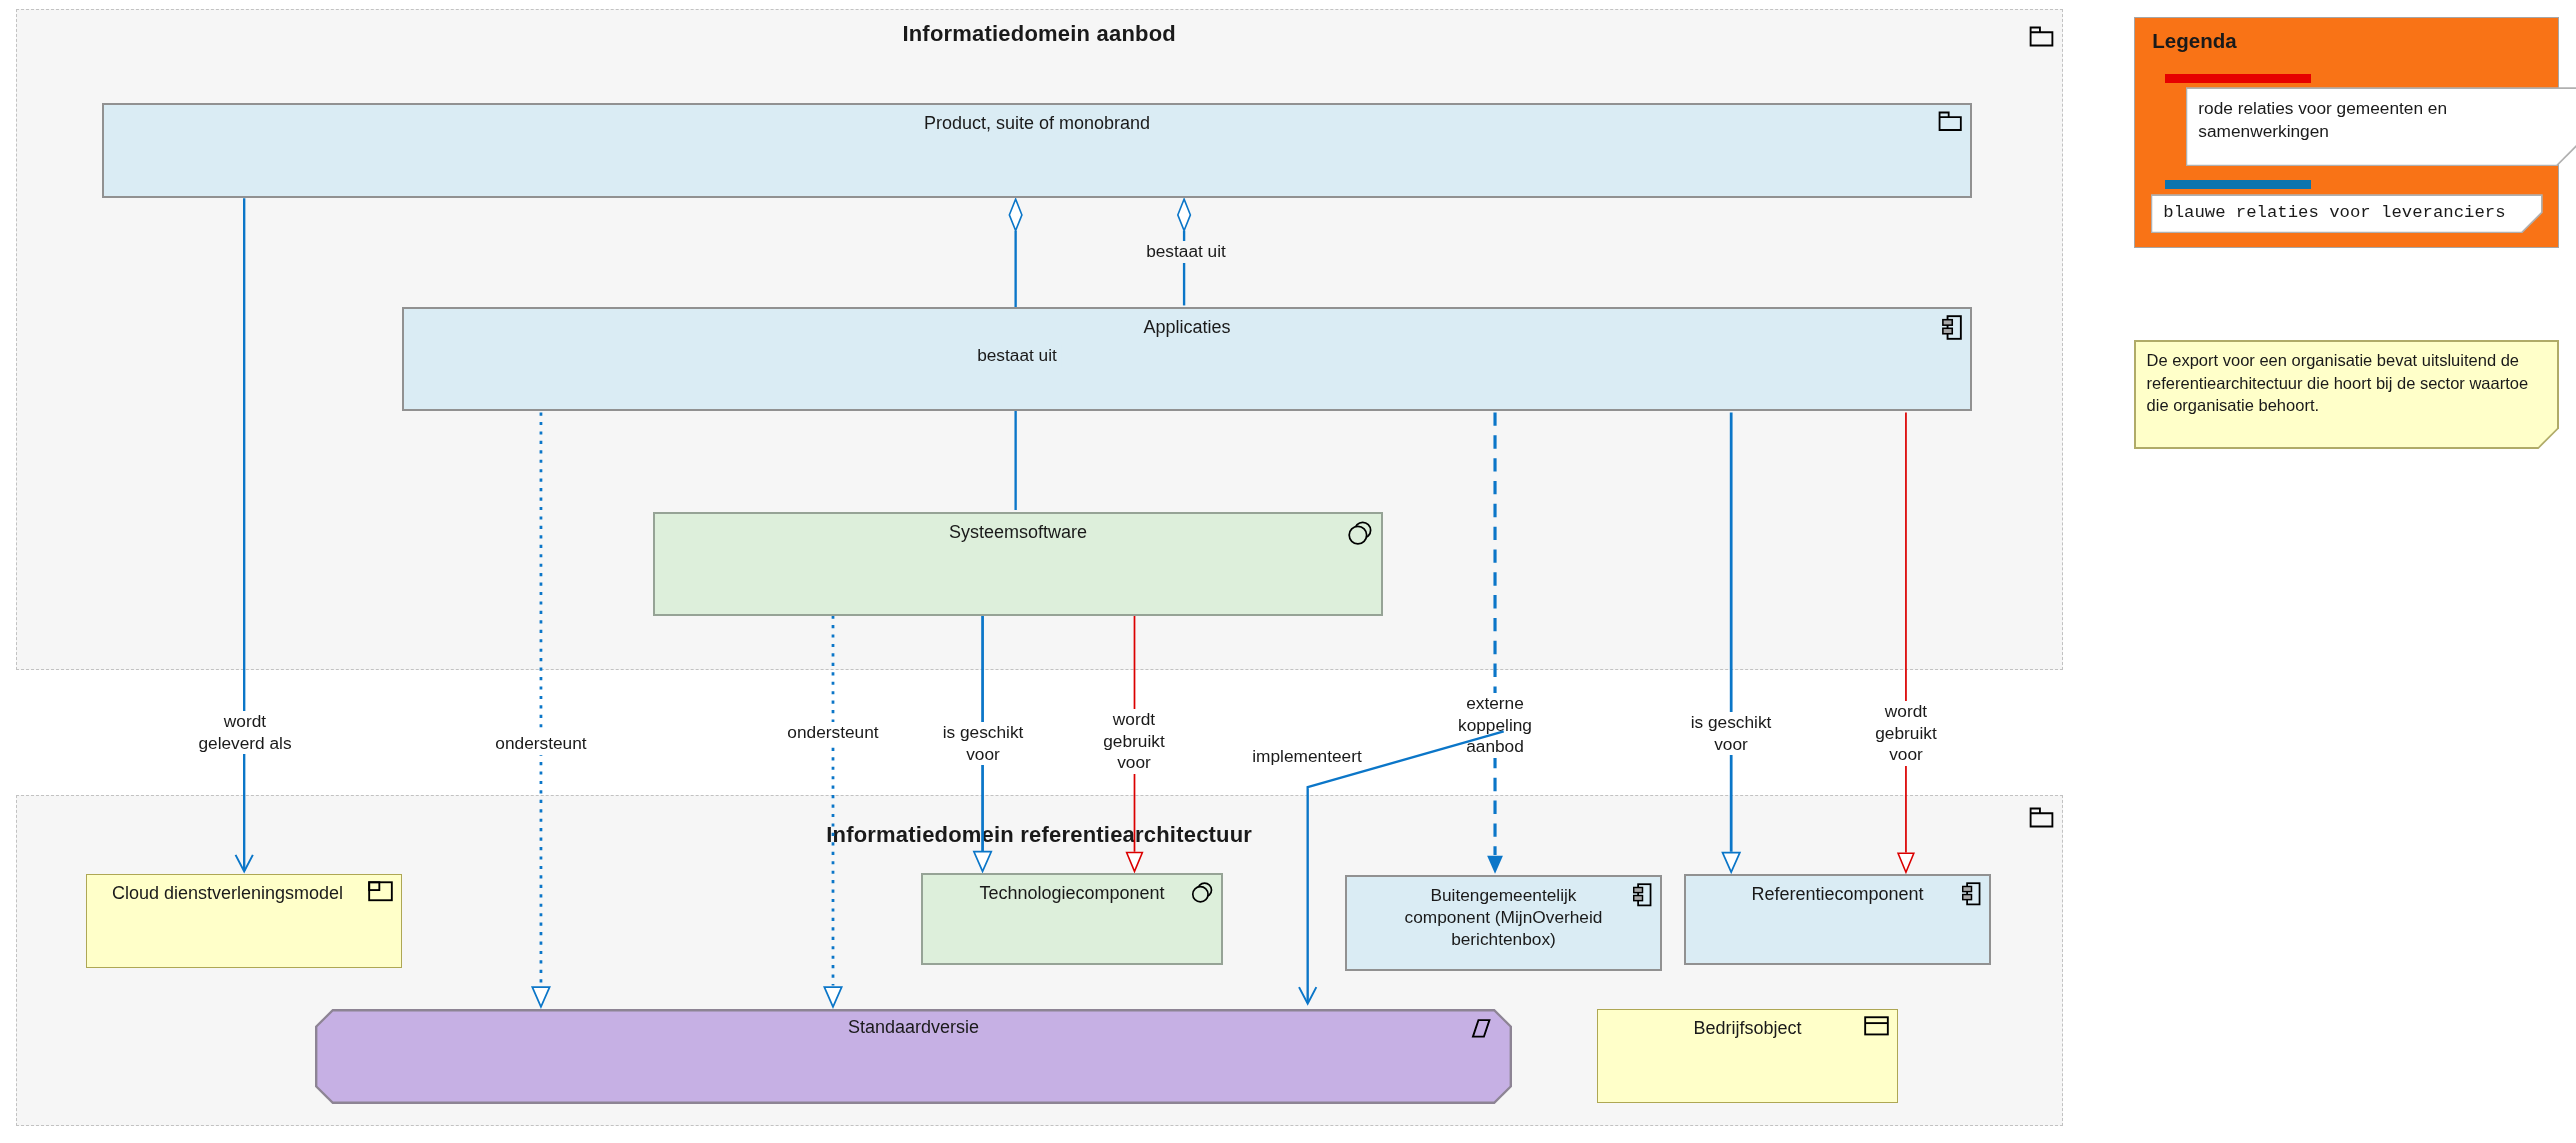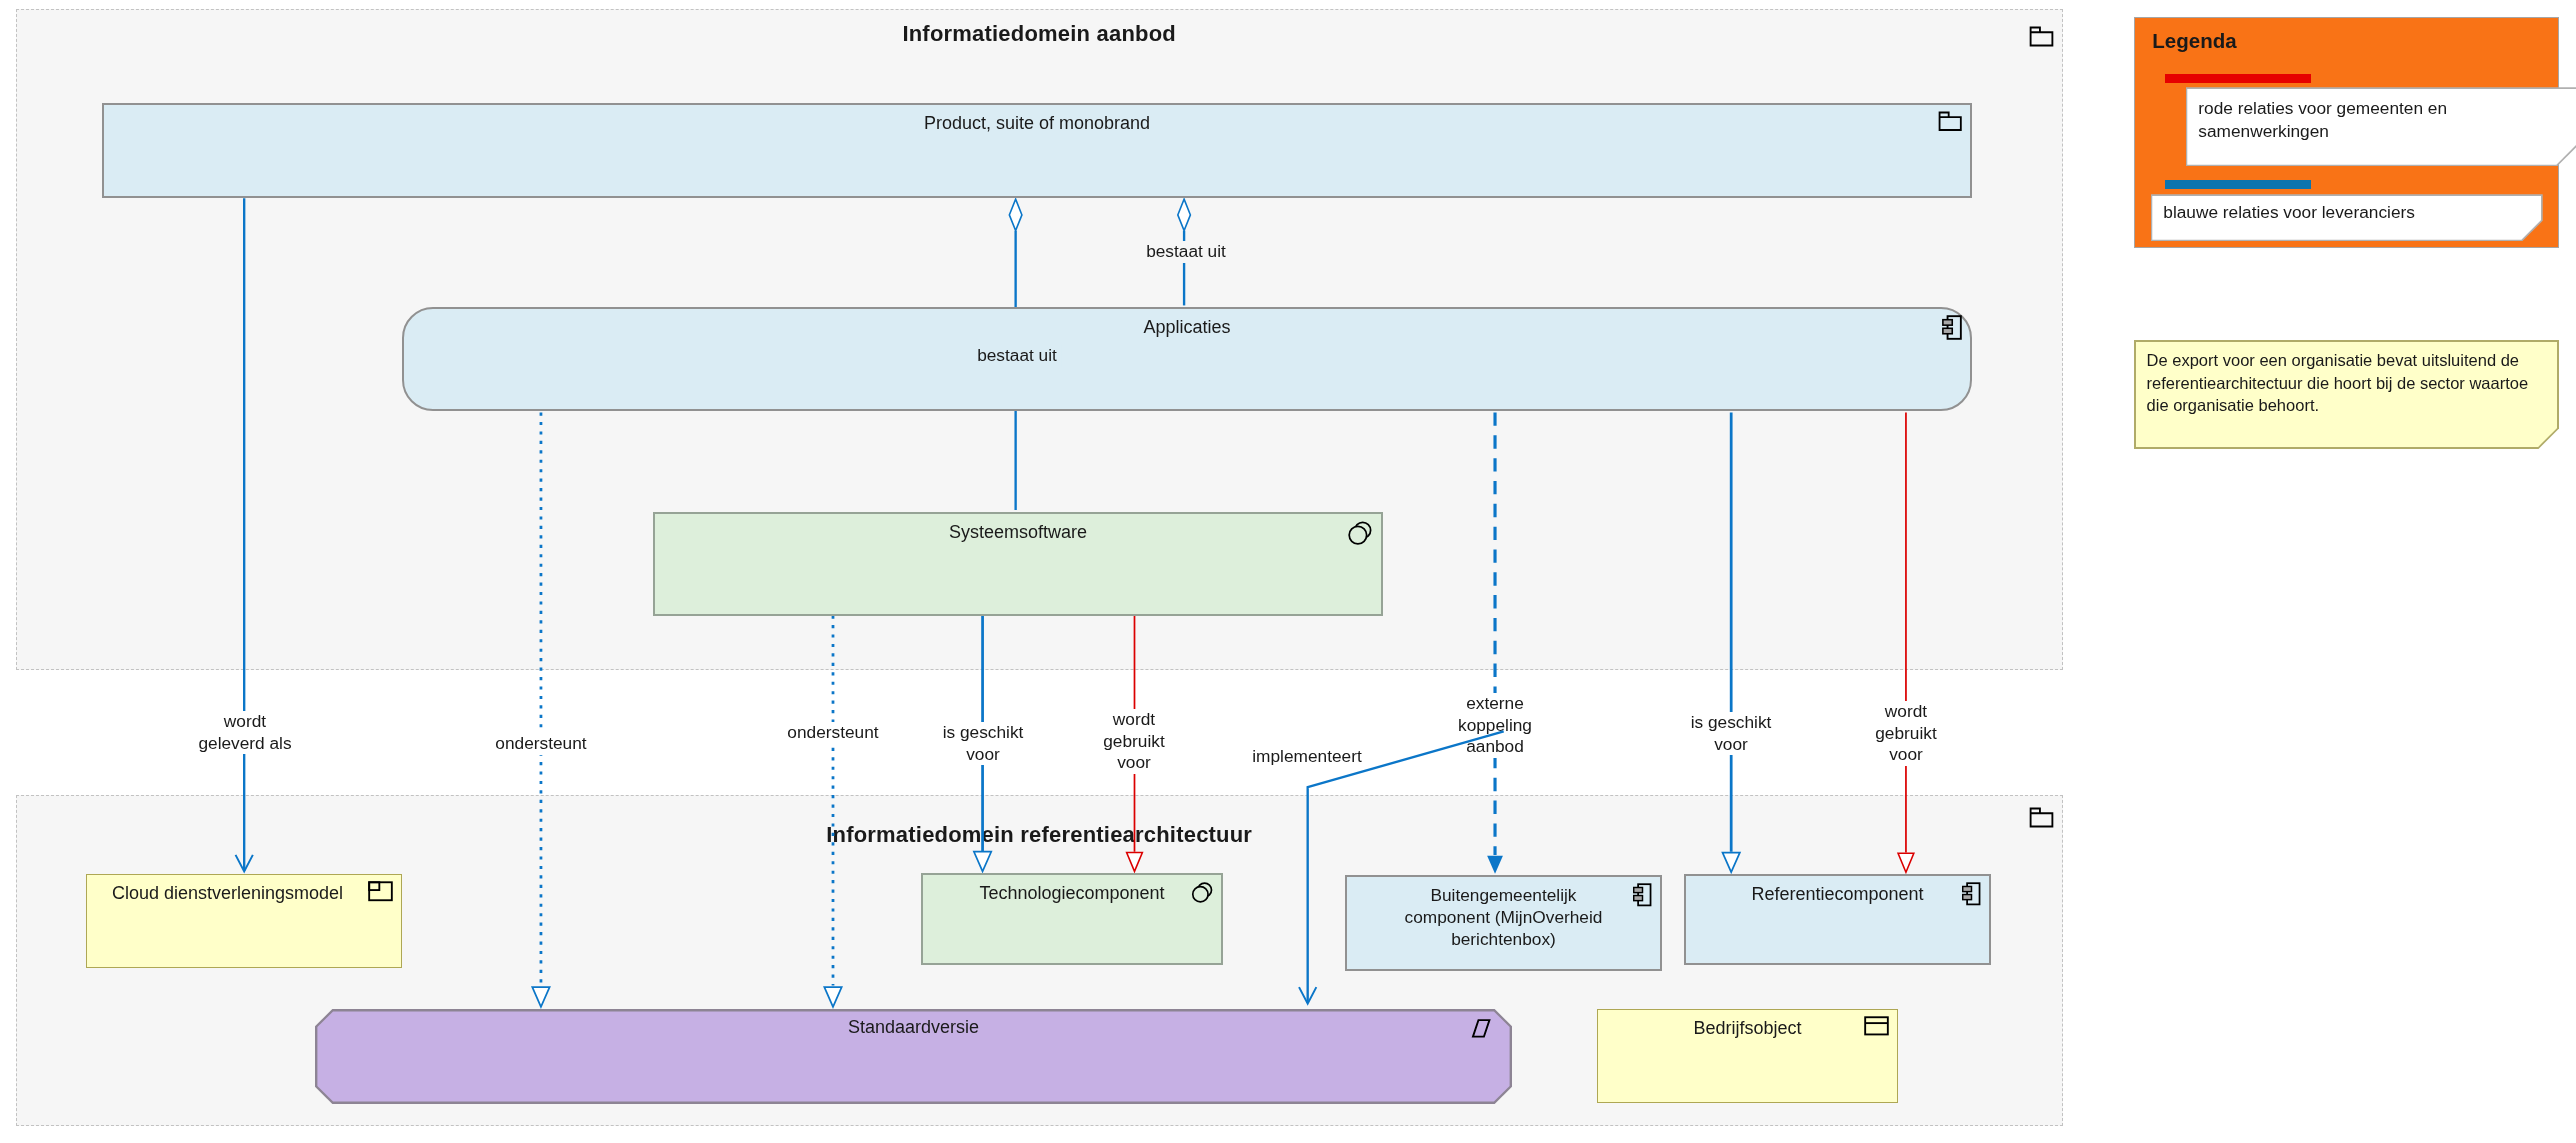--- a/index.html
+++ b/index.html
@@ -133,21 +133,21 @@
 
   <div class="el el-blue" style="left:102px;top:103px;width:1870px;height:95px;" data-interactable="true">
     <div class="lbl" data-interactable="false">Product, suite of monobrand</div>
     <span class="corner-icon" data-interactable="false">
       <svg class="icon-svg" width="24.4" height="20.5" viewBox="0 0 32 27">
           <path d="M2 8 V2 H14 V8 M2 8 H30 V25 H2 Z" fill="none" stroke="#000" stroke-width="2.4"></path>
         </svg>
     </span>
   </div>
 
-  <div class="el el-blue" style="left:402px;top:307px;width:1570px;height:104px;border-radius:31px;" data-interactable="true">
+  <div class="el el-blue" style="left:402px;top:307px;width:1570px;height:104px;" data-interactable="true">
     <div class="lbl" data-interactable="false">Applicaties</div>
     <span class="corner-icon" data-interactable="false">
       <svg class="icon-svg" width="20.5" height="25" viewBox="0 0 26 32">
         <rect x="7" y="1.5" width="17" height="29" fill="none" stroke="#000" stroke-width="2.4"></rect>
         <rect x="1" y="6" width="12" height="7" fill="#a8a8a8" stroke="#000" stroke-width="2"></rect>
         <rect x="1" y="17" width="12" height="7" fill="#a8a8a8" stroke="#000" stroke-width="2"></rect>
       </svg>
     </span>
   </div>
 
@@ -256,21 +256,21 @@
 
   <div class="abs legend" style="left:2134px;top:17.3px;width:425px;height:231px;" data-interactable="false">
     <div class="legend-title" data-interactable="false">Legenda</div>
     <div class="legend-bar" style="top:56px;background:#e60000;" data-interactable="false"></div>
     <div class="note" style="left:15.7px;top:69px;width:392px;height:79px;margin-left:35px;" data-interactable="false">
       <div class="note-border"></div>
         <div class="note-fill"></div>
       <div class="note-text" data-interactable="false">rode relaties voor gemeenten en samenwerkingen</div>
     </div>
     <div class="legend-bar" style="top:162px;background:#0c74ae;" data-interactable="false"></div>
-    <div class="note" style="left:15.7px;top:176px;width:392px;height:47px;" data-interactable="false">
+    <div class="note" style="left:15.7px;top:176px;width:392px;height:39px;font-family:Liberation Mono, monospace;" data-interactable="false">
       <div class="note-border"></div>
         <div class="note-fill"></div>
       <div class="note-text" style="top:6.3px;" data-interactable="false">blauwe relaties voor leveranciers</div>
     </div>
   </div>
 
   <div class="note yellow" style="left:2134px;top:340px;width:425px;height:109px;" data-interactable="false">
     <div class="note-border"></div>
       <div class="note-fill"></div>
     <div class="note-text" style="font-size:16.5px;" data-interactable="false">De export voor een organisatie bevat uitsluitend de referentiearchitectuur die hoort bij de sector waartoe die organisatie behoort.</div>

